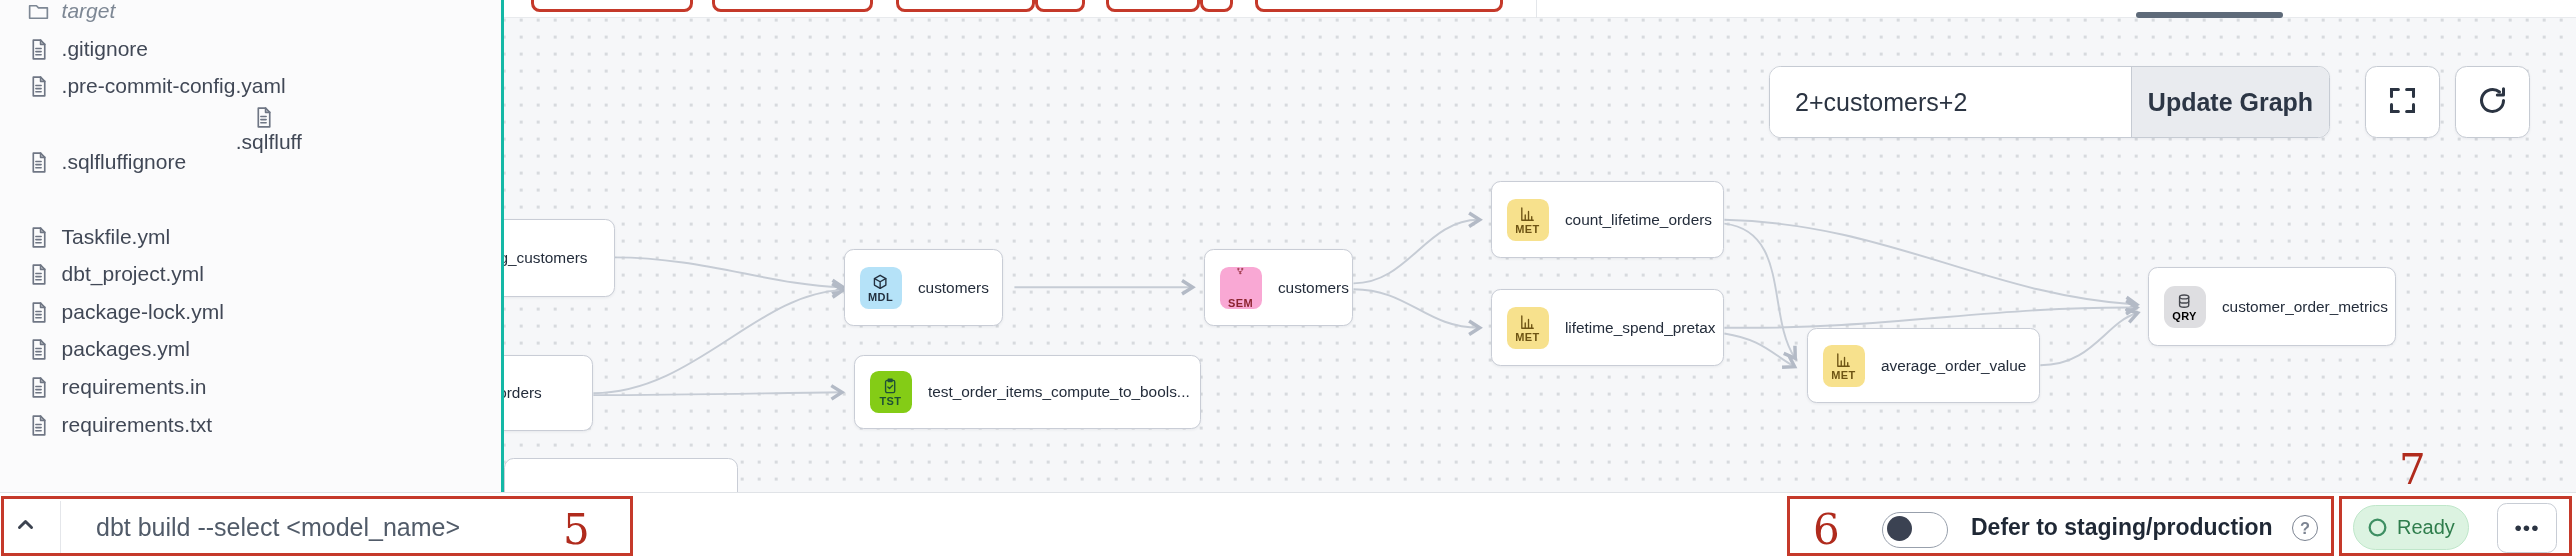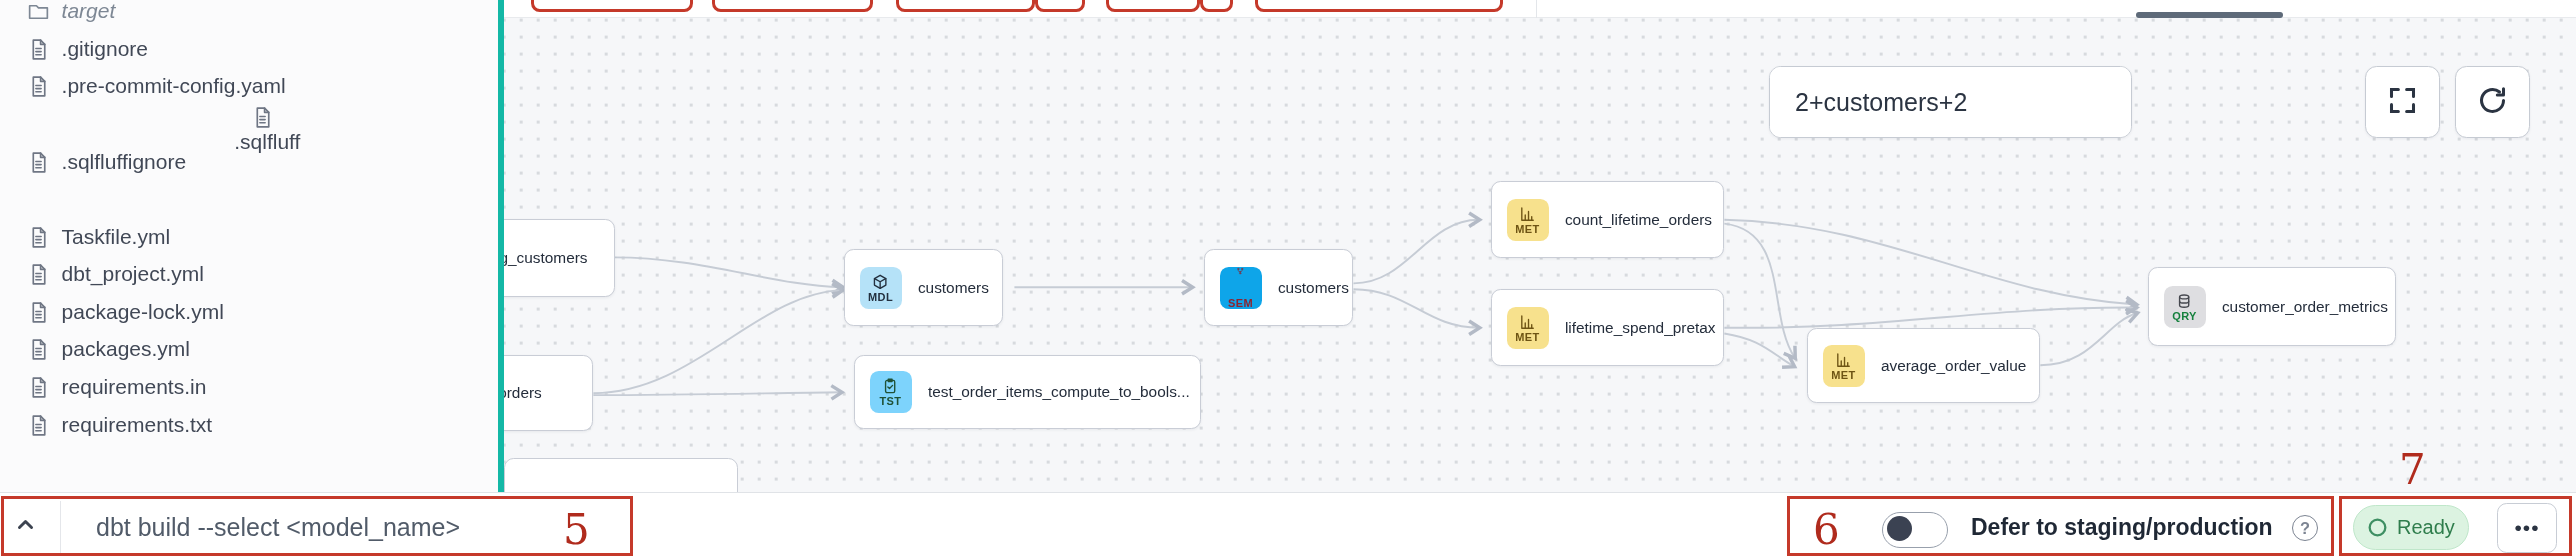--- a/index.html
+++ b/index.html
@@ -38,21 +38,21 @@
   #refresh-btn{left:2455px;}
 
   
   #top-strip{position:absolute;left:504px;top:0;width:2072px;height:18.3px;background:#fff;
     border-bottom:1px solid #e8eaed;z-index:5;}
   #tab-underline{position:absolute;left:1632px;top:11.6px;width:147px;height:6.7px;background:#5e6a79;border-radius:2.9px;}
   #strip-divider{position:absolute;left:1032px;top:0;width:1px;height:18.3px;background:#e3e6ea;}
 
   
   #file-panel{position:absolute;left:0;top:0;width:504px;height:492px;background:#fbfbfc;
-    border-right:6px solid #14b8a6;z-index:6;overflow:hidden;}
+    border-right:3px solid #14b8a6;z-index:6;overflow:hidden;}
   .file-row{position:absolute;left:0;width:100%;height:38px;display:flex;align-items:center;
     padding-left:26px;cursor:pointer;}
   .file-row .fname{font-size:21px;color:#414856;margin-left:10.6px;white-space:nowrap;}
   .file-row.muted .fname{color:#7d8794;font-style:italic;}
 
   
   #bottom-bar{position:absolute;left:0;top:492px;width:2576px;height:68px;background:#fff;
     border-top:1px solid #e0e3e7;z-index:7;}
   #collapse-chevron{position:absolute;left:10.6px;top:17.3px;width:29px;height:29px;cursor:pointer;}
   #bar-divider{position:absolute;left:60px;top:7.7px;width:1px;height:54px;background:#e4e6ea;}
@@ -119,32 +119,32 @@
         <span class="badge" style="background: rgb(181, 226, 248); color: rgb(35, 48, 63);">
           <svg width="18.3" height="18.3" viewBox="0 0 24 24" fill="none" stroke="#23303f" stroke-width="1.8" stroke-linecap="round" stroke-linejoin="round">
             <path d="M12 3l7.5 4.3v8.6L12 20.2 4.5 15.9V7.3L12 3z"></path>
             <path d="M12 11.5 4.7 7.4M12 11.5l7.3-4.1M12 11.5v8.5"></path>
           </svg>
           <span class="code">MDL</span>
         </span>
         <span class="title">customers</span>
       </div>
       <div class="node" style="left: 854px; top: 355px; width: 347px; height: 74px;">
-        <span class="badge" style="background: #7dd3fc; color: rgb(31, 81, 54);">
+        <span class="badge" style="background: #84cc16; color: rgb(31, 81, 54);">
           <svg width="18.3" height="18.3" viewBox="0 0 24 24" fill="none" stroke="#1f5136" stroke-width="1.8" stroke-linecap="round" stroke-linejoin="round">
             <rect x="6" y="4.5" width="12" height="16" rx="2"></rect>
             <path d="M9.5 3h5v3h-5z"></path>
             <path d="M9 13l2.2 2.2L15.2 11"></path>
           </svg>
           <span class="code">TST</span>
         </span>
         <span class="title">test_order_items_compute_to_bools...</span>
       </div>
       <div class="node" style="left: 1204px; top: 249px; width: 149px; height: 77px;">
-        <span class="badge" style="background: #0ea5e9; color: rgb(140, 36, 48); gap: 22px;">
+        <span class="badge" style="background: #f9a8d4; color: rgb(140, 36, 48); gap: 22px;">
           <svg width="18.3" height="18.3" viewBox="0 0 24 24" fill="none" stroke="#8c2430" stroke-width="1.8" stroke-linecap="round" stroke-linejoin="round">
             <circle cx="6.5" cy="5.5" r="2"></circle>
             <circle cx="17.5" cy="5.5" r="2"></circle>
             <circle cx="12" cy="18" r="2"></circle>
             <path d="M6.5 7.5v2.5c0 2 2 3.2 3.7 3.2h1.8M17.5 7.5v2.5c0 2-2 3.2-3.7 3.2h-1.8M12 13.2v2.8"></path>
           </svg>
           <span class="code">SEM</span>
         </span>
         <span class="title">customers</span>
       </div>
@@ -172,35 +172,36 @@
         <span class="badge" style="background: rgb(247, 225, 141); color: rgb(110, 84, 20);">
           <svg width="18.3" height="18.3" viewBox="0 0 24 24" fill="none" stroke="#6e5414" stroke-width="1.8" stroke-linecap="round" stroke-linejoin="round">
             <path d="M5 4v16M5 20h15"></path>
             <path d="M9.5 20v-7M13.8 20V8.5M18 20v-4.8"></path>
           </svg>
           <span class="code">MET</span>
         </span>
         <span class="title">average_order_value</span>
       </div>
       <div class="node" style="left: 2148px; top: 267px; width: 248px; height: 79px;">
-        <span class="badge" style="background: rgb(222, 222, 225); color: #15803d;">
+        <span class="badge" style="background: rgb(222, 222, 225); color: #000000; border-radius: 11px;">
           <svg width="18.3" height="18.3" viewBox="0 0 24 24" fill="none" stroke="#45484f" stroke-width="1.8" stroke-linecap="round" stroke-linejoin="round">
             <ellipse cx="12" cy="6.5" rx="6" ry="2.5"></ellipse>
             <path d="M6 6.5v11c0 1.4 2.7 2.5 6 2.5s6-1.1 6-2.5v-11"></path>
             <path d="M6 12c0 1.4 2.7 2.5 6 2.5s6-1.1 6-2.5"></path>
           </svg>
           <span class="code">QRY</span>
         </span>
         <span class="title">customer_order_metrics</span>
       </div>
       <div class="partial-card" style="left: 504px; top: 458px; width: 234px; height: 48px;"></div>
     </div>
 
   <div id="selector-group">
     <input id="selector-input" type="text" value="2+customers+2" style="">
+    <button id="update-graph-btn">Update Graph</button>
   </div>
   <div class="icon-btn" id="fullscreen-btn">
     <span>
       <svg width="33" height="33" viewBox="0 0 24 24" fill="none" stroke="#2b3442" stroke-width="2.2" stroke-linecap="round">
         <path d="M4 9V4h5M15 4h5v5M20 15v5h-5M9 20H4v-5"></path>
       </svg>
     </span>
   </div>
   <div class="icon-btn" id="refresh-btn">
     <span>

